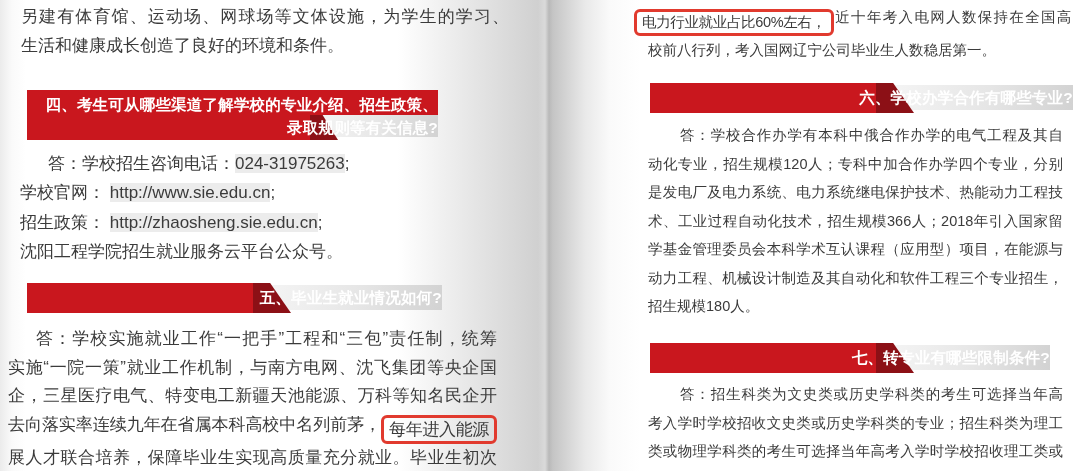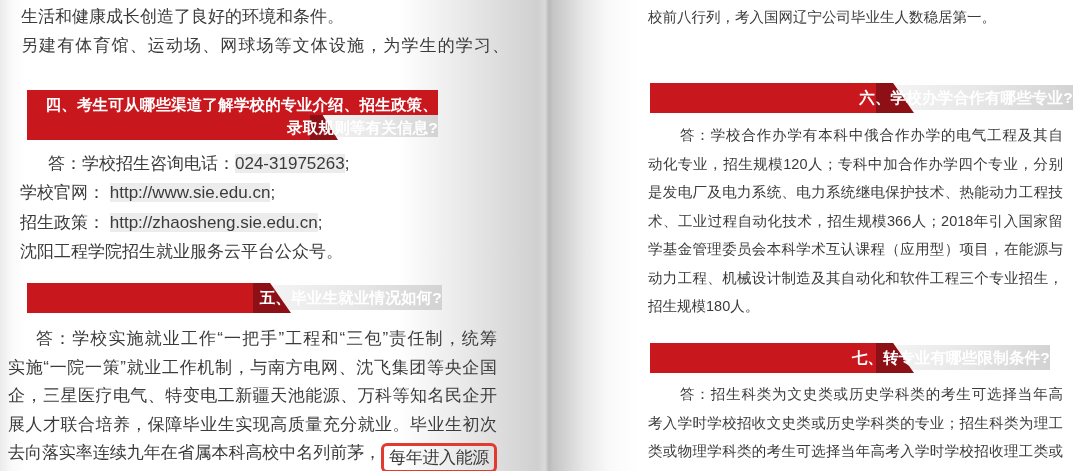--- a/index.html
+++ b/index.html
@@ -49,22 +49,22 @@
   
   .hl-box{display:inline-block;border:3px solid #e13a2e;border-radius:6px;
     padding:2px 5px;line-height:1.15;vertical-align:-5px;}
 </style>
 </head>
 <body>
 
 <div class="page">
 
   <div class="abs col-left" style="left:21px;top:3px;width:488px;">
+    <div class="line line-j">另建有体育馆、运动场、网球场等文体设施，为学生的学习、</div>
     <div class="line line-l">生活和健康成长创造了良好的环境和条件。</div>
-    <div class="line line-j">另建有体育馆、运动场、网球场等文体设施，为学生的学习、</div>
   </div>
 
   <div class="banner banner-2line" style="left:27px;top:90px;width:411px;">
     <div class="ribbon"></div>
     <div class="red"></div>
     <div class="fold"></div>
     <div class="btext">
       <div class="bl1">四、考生可从哪些渠道了解学校的专业介绍、招生政策、</div>
       <div class="bl2">录取规则等有关信息?</div>
     </div>
@@ -81,25 +81,26 @@
     <div class="ribbon"></div>
     <div class="red"></div>
     <div class="fold"></div>
     <div class="btext">五、毕业生就业情况如何?</div>
   </div>
 
   <div class="abs col-left" style="left:8px;top:325px;width:489px;">
     <div class="line line-j indent">答：学校实施就业工作“一把手”工程和“三包”责任制，统筹</div>
     <div class="line line-j">实施“一院一策”就业工作机制，与南方电网、沈飞集团等央企国</div>
     <div class="line line-j">企，三星医疗电气、特变电工新疆天池能源、万科等知名民企开</div>
+    <div class="line line-j tight"><span>去向落实率连续九年在省属本科高校中名列前茅，</span><span class="hl-box">每年进入能源</span></div>
     <div class="line line-j">展人才联合培养，保障毕业生实现高质量充分就业。毕业生初次</div>
-    <div class="line line-j tight"><span>去向落实率连续九年在省属本科高校中名列前茅，</span><span class="hl-box">每年进入能源</span></div>
   </div>
 
   <div class="abs col-right" style="left:634px;top:3px;width:437px;line-height:29px;">
+    <div class="line line-j tight"><span class="hl-box">电力行业就业占比60%左右，</span><span>近十年考入电网人数保持在全国高</span></div>
     <div class="line line-l" style="padding-left:14px;">校前八行列，考入国网辽宁公司毕业生人数稳居第一。</div>
   </div>
 
   <div class="banner banner-1line" style="left:650px;top:83px;width:423px;">
     <div class="ribbon"></div>
     <div class="red"></div>
     <div class="fold"></div>
     <div class="btext">六、学校办学合作有哪些专业?</div>
   </div>
 

